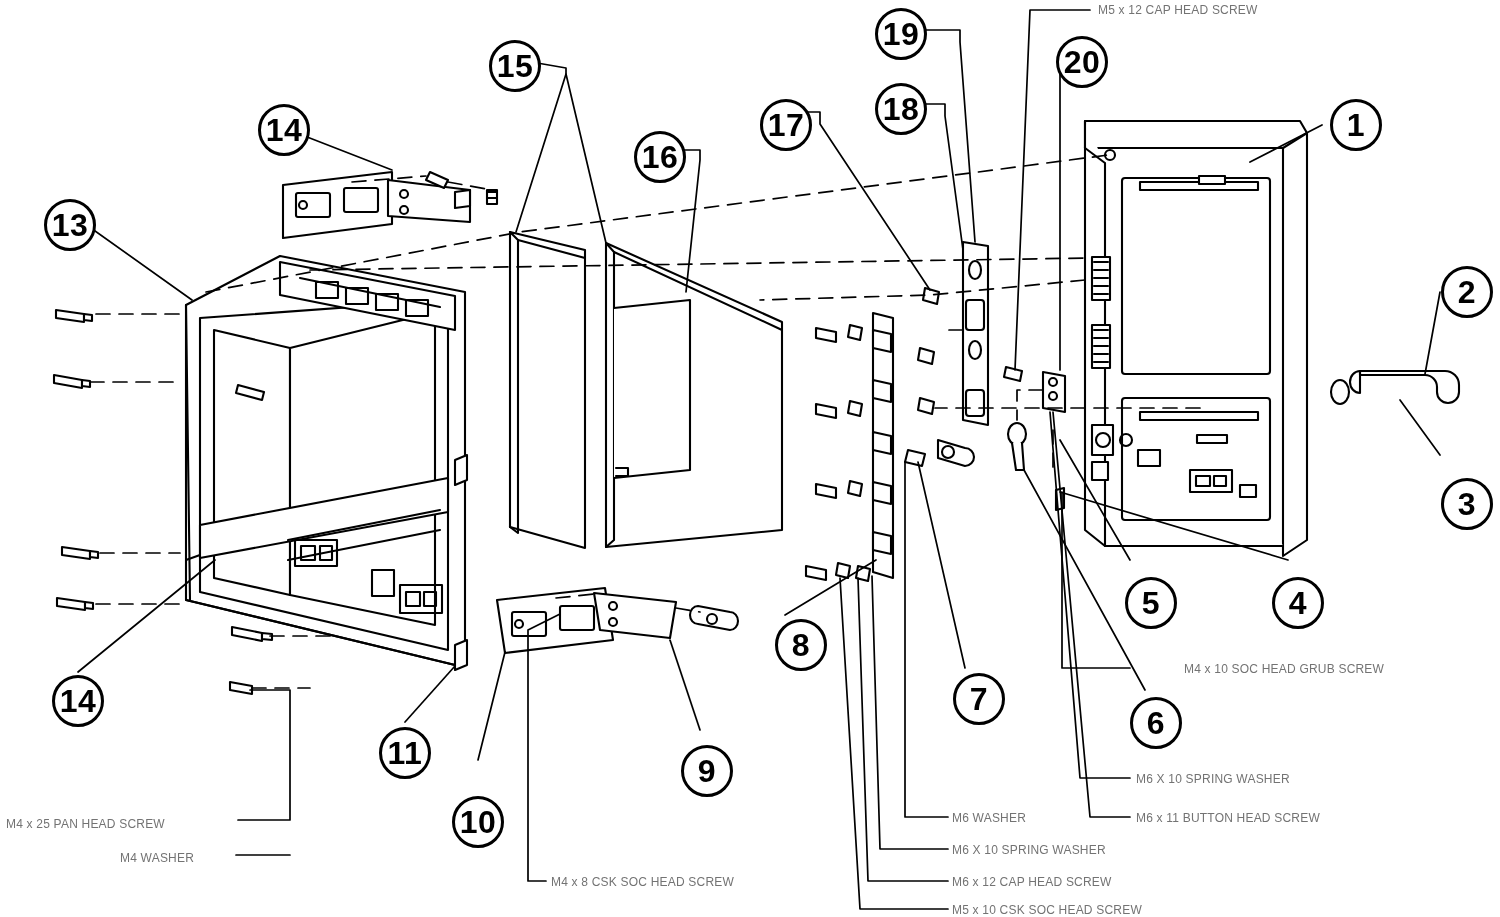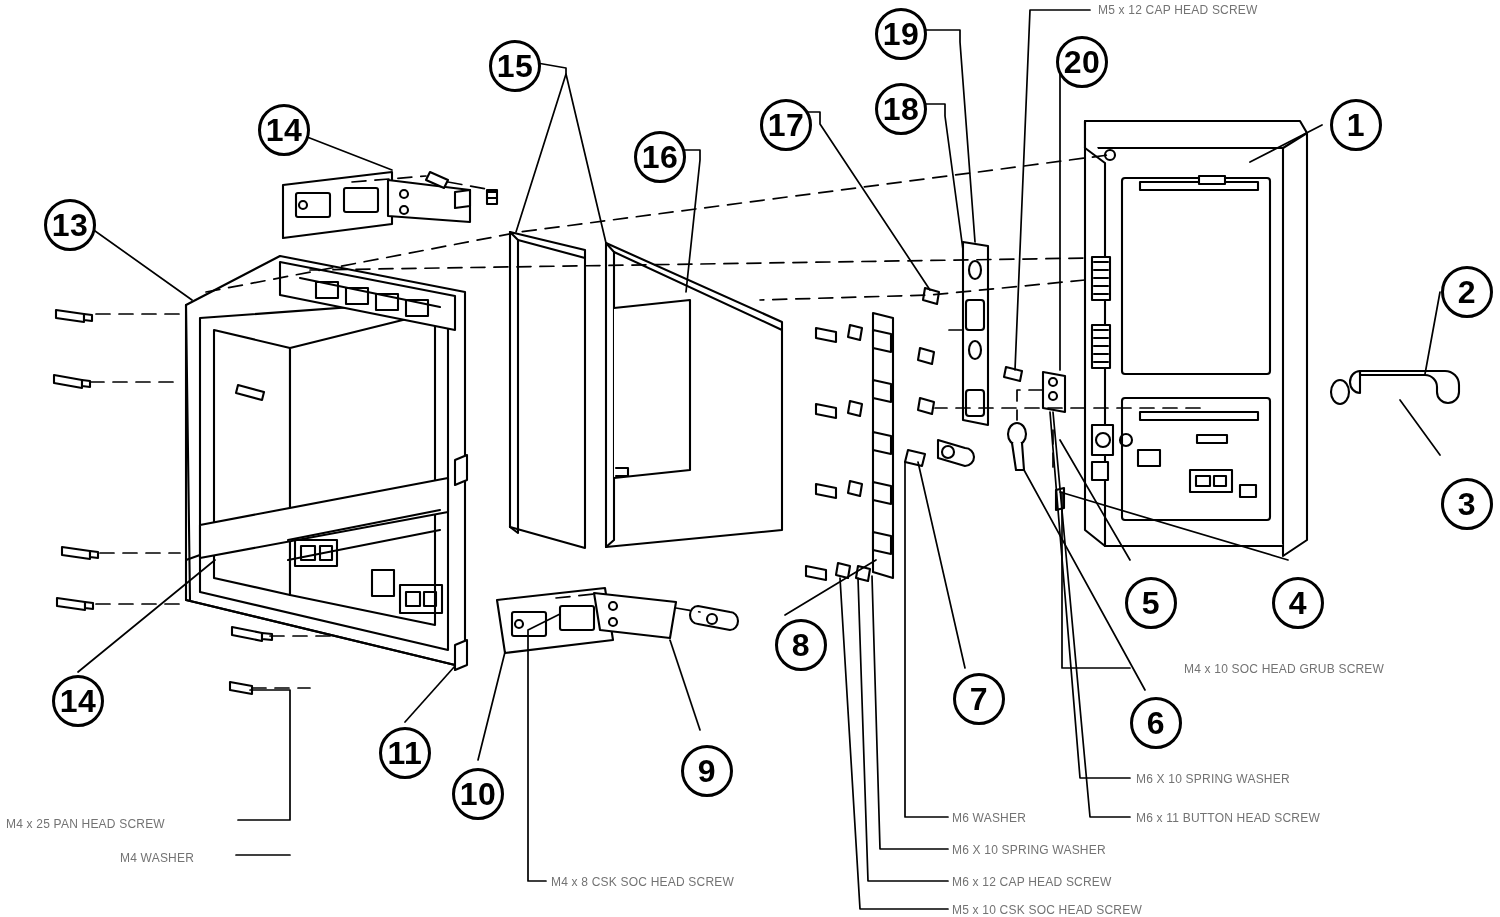--- a/index.html
+++ b/index.html
@@ -279,21 +279,21 @@
 
   <div class="callout" style="left:1330px; top:99px;">1</div>
   <div class="callout" style="left:1441px; top:266px;">2</div>
   <div class="callout" style="left:1441px; top:478px;">3</div>
   <div class="callout" style="left:1272px; top:577px;">4</div>
   <div class="callout" style="left:1125px; top:577px;">5</div>
   <div class="callout" style="left:1130px; top:697px;">6</div>
   <div class="callout" style="left:953px;  top:673px;">7</div>
   <div class="callout" style="left:775px;  top:619px;">8</div>
   <div class="callout" style="left:681px;  top:745px;">9</div>
-  <div class="callout" style="left:452px;  top:768px;">10</div>
+  <div class="callout" style="left:452px;  top:796px;">10</div>
   <div class="callout" style="left:379px;  top:727px;">11</div>
   <div class="callout" style="left:52px;   top:675px;">14</div>
   <div class="callout" style="left:44px;   top:199px;">13</div>
   <div class="callout" style="left:258px;  top:104px;">14</div>
   <div class="callout" style="left:489px;  top:40px;">15</div>
   <div class="callout" style="left:634px;  top:131px;">16</div>
   <div class="callout" style="left:760px;  top:99px;">17</div>
   <div class="callout" style="left:875px;  top:83px;text-align:center;">18</div>
   <div class="callout" style="left:875px;  top:8px;">19</div>
   <div class="callout" style="left:1056px; top:36px;">20</div>

